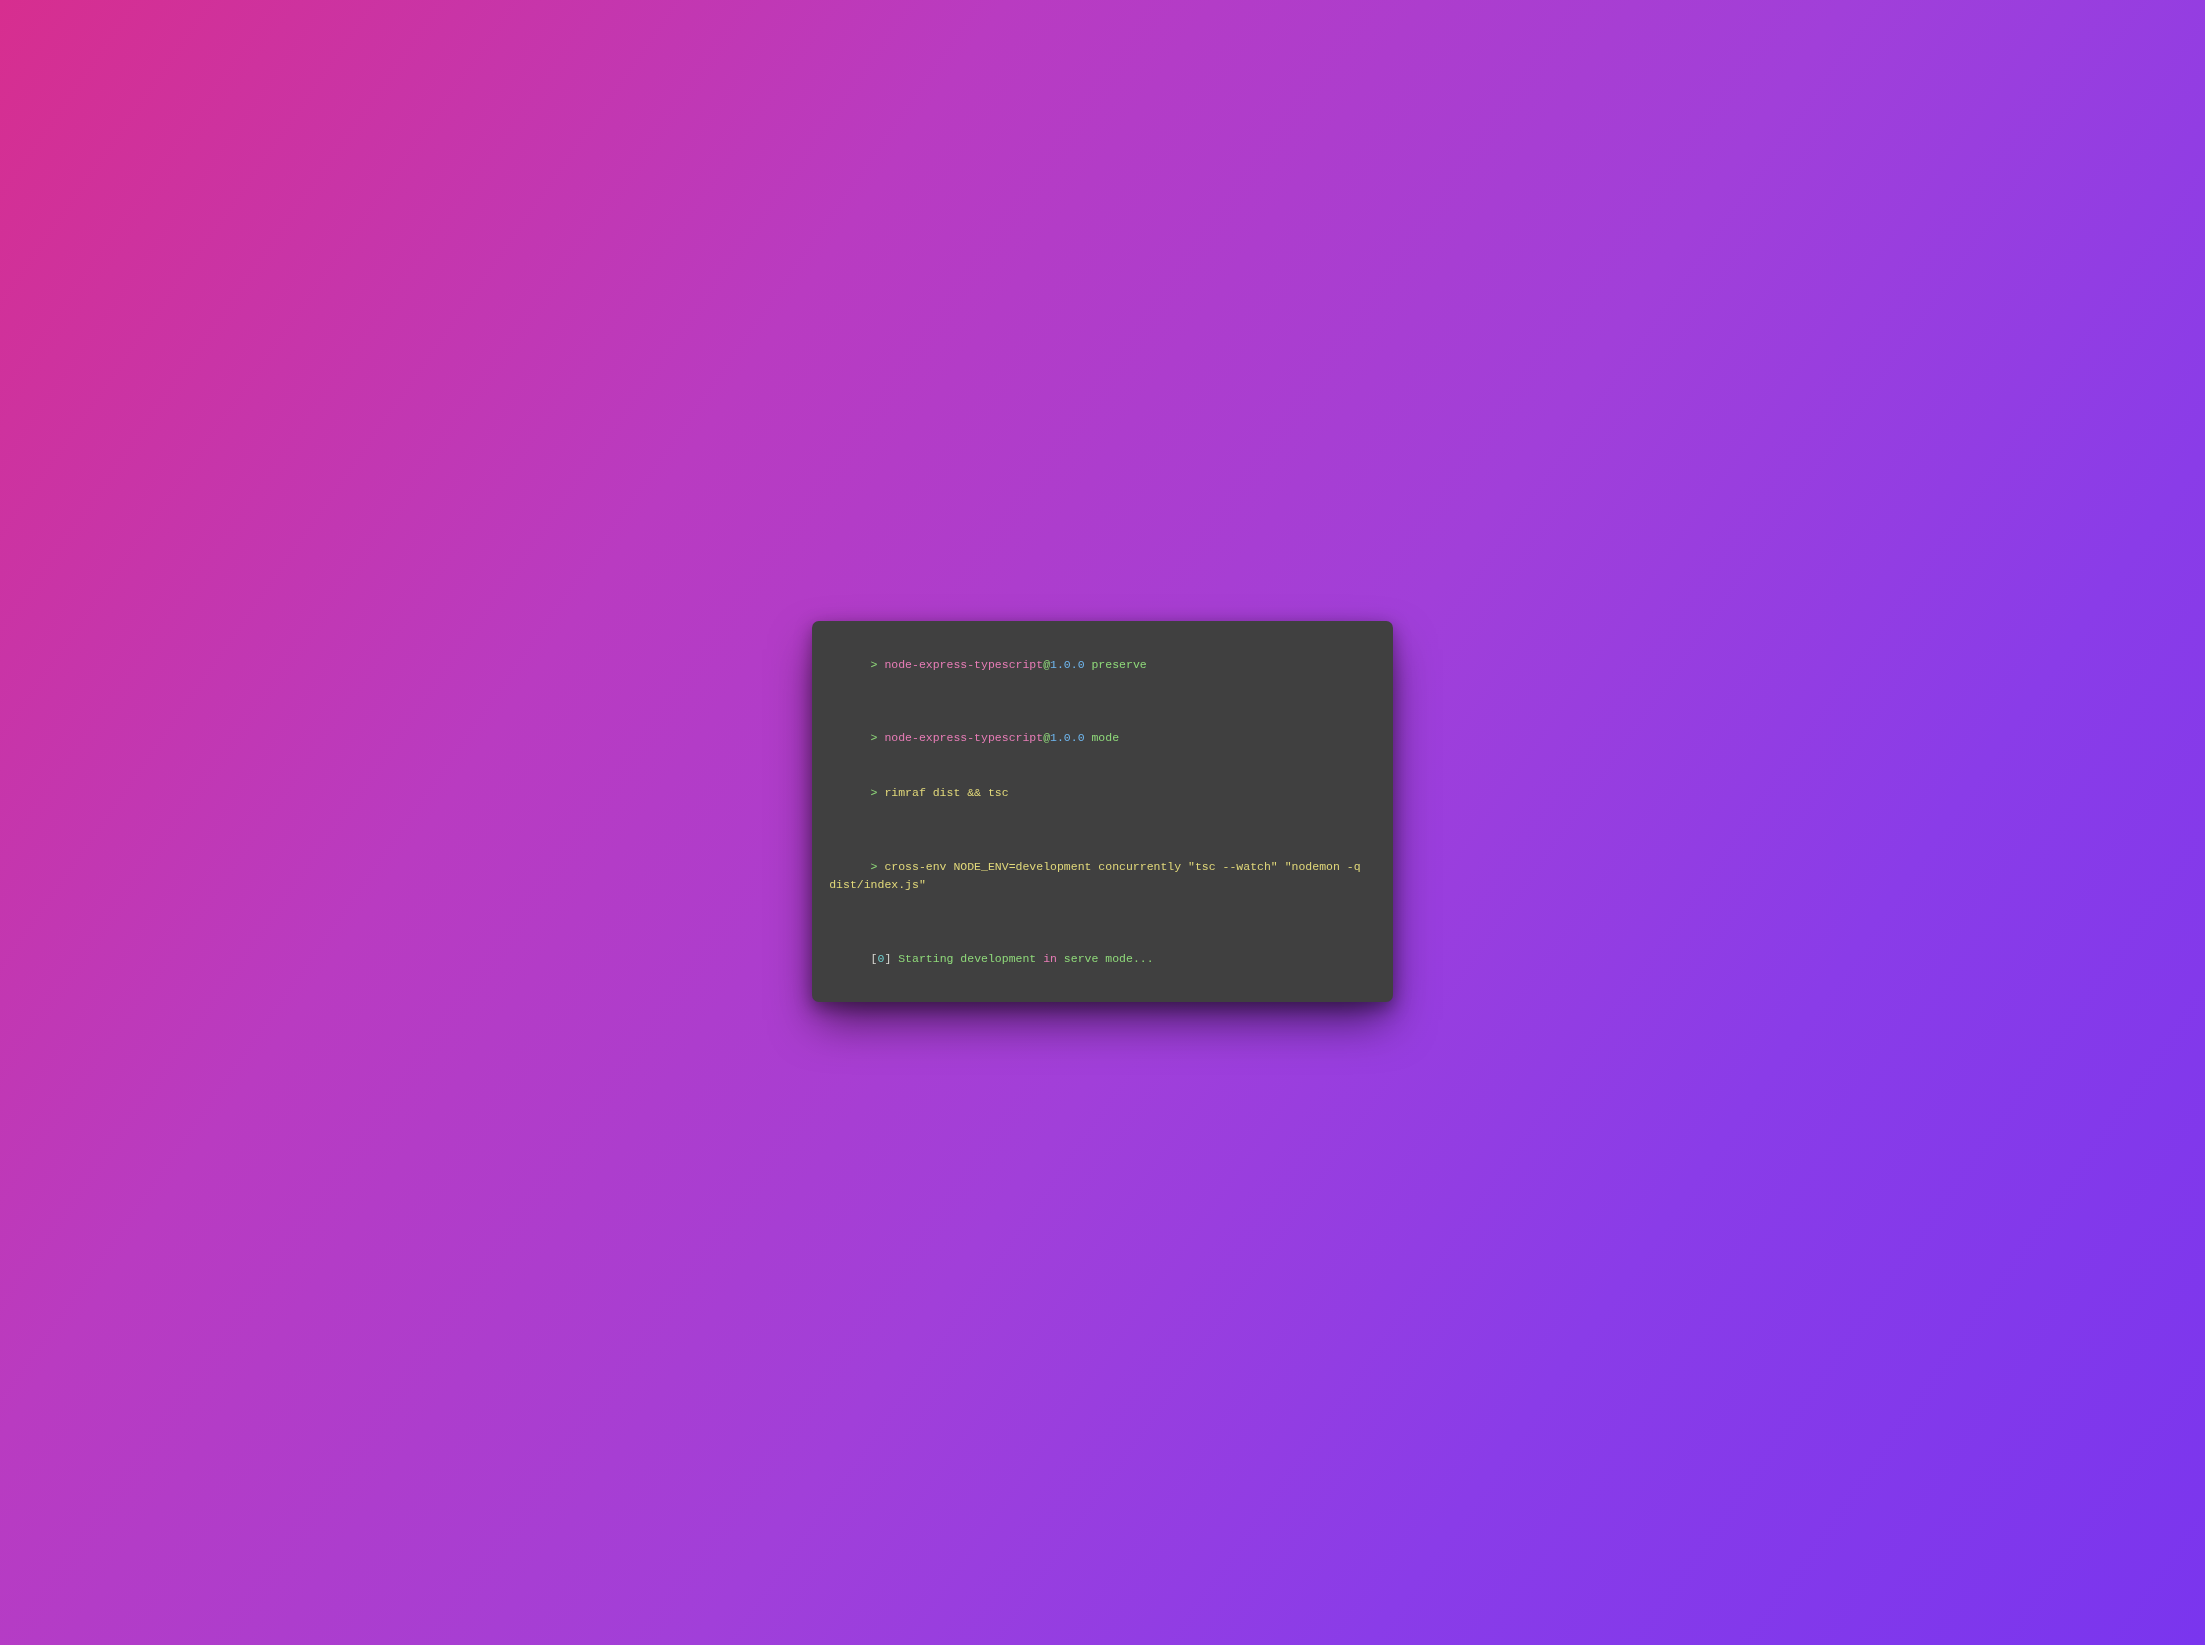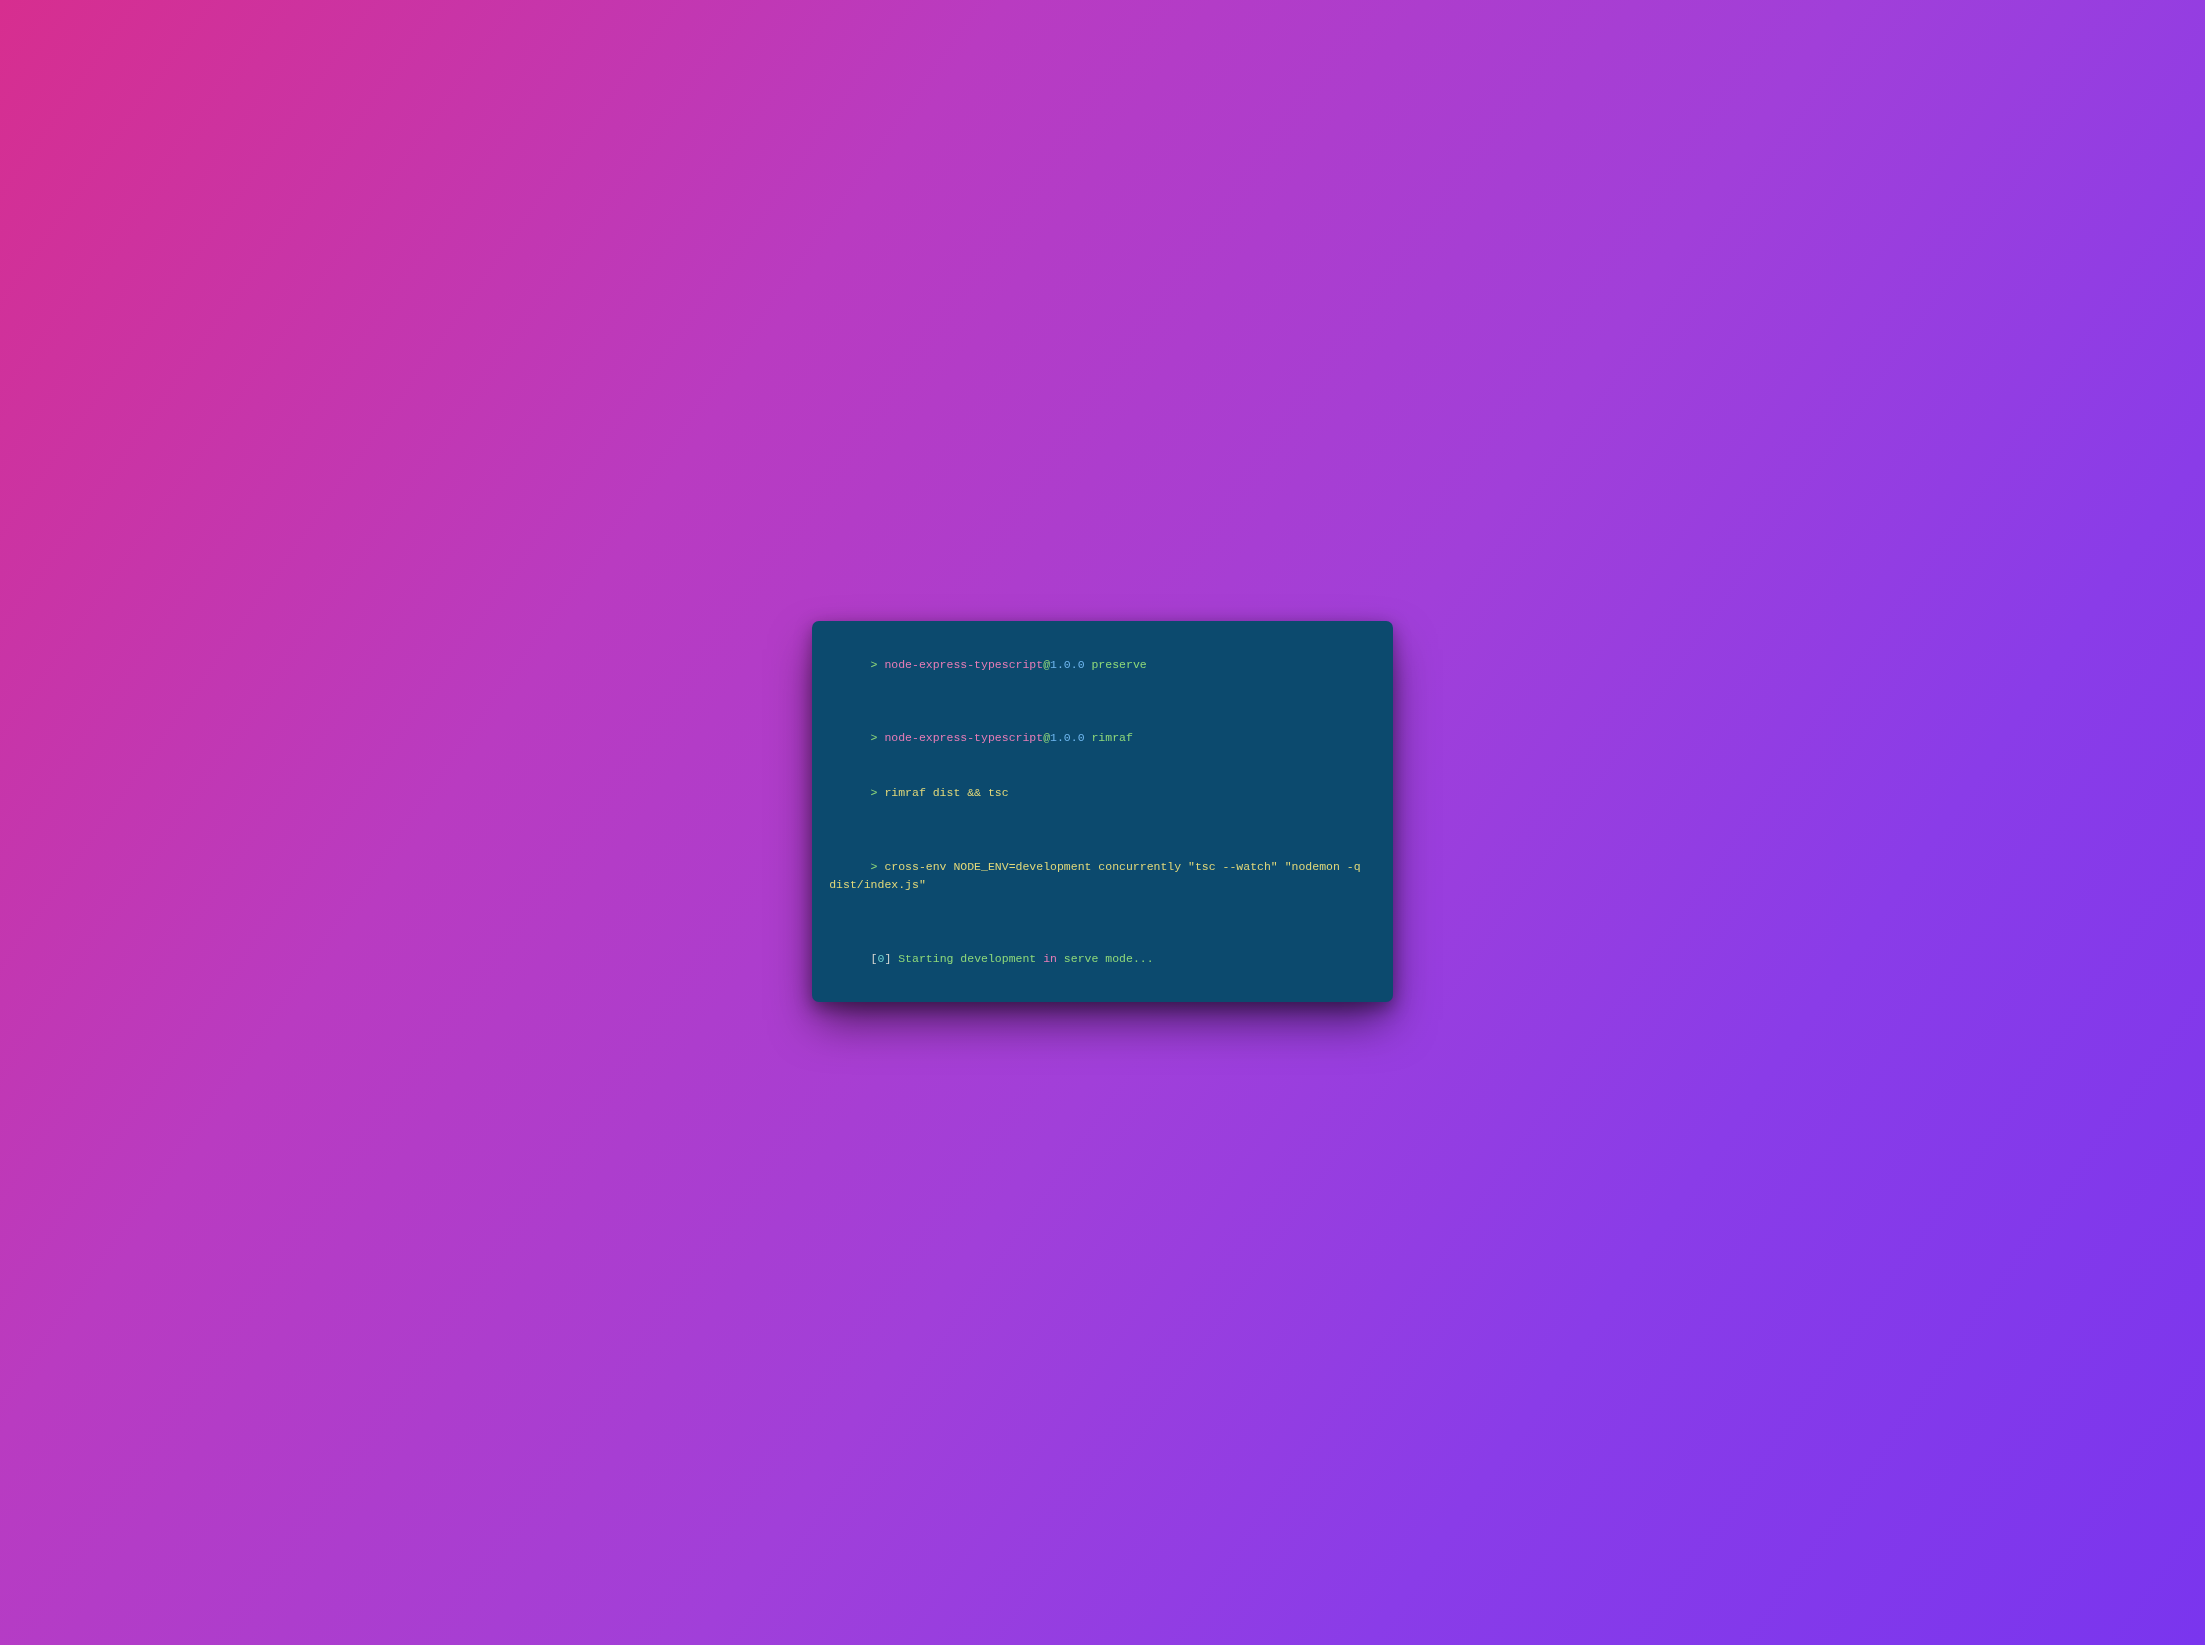--- a/index.html
+++ b/index.html
@@ -16,21 +16,21 @@
     width: 735px;
     height: 548px;
     position: relative;
     display: flex;
     align-items: center;
     justify-content: center;
   }
   .terminal {
     width: 79%;
     margin-top: -3%;
-    background: #0c4a6e;
+    background: #404040;
     border-radius: 6.9px;
     padding: 16px 9px 15px 17px;
     box-shadow: 0 23px 46px -5.7px rgba(0,0,0,0.55), 0 5.7px 17px rgba(0,0,0,0.35);
     color: #e6e6e6;
     font-size: 11.5px;
     line-height: 1.6;
   }
   .line { white-space: pre-wrap; word-break: break-word; font-family: inherit; }
   .blank { height: 1.6em; }
   .c-green  { color: #8fd97a; }
@@ -47,21 +47,21 @@
   <div class="terminal">
 
     <div class="line">
       <span class="c-green">&gt; </span><span class="c-pink">node-express-typescript</span><span class="c-green">@</span><span class="c-blue">1.0.0</span><span class="c-green"> <span>preserve</span></span>
     </div>
 
 
     <div class="blank"></div>
 
     <div class="line">
-      <span class="c-green">&gt; </span><span class="c-pink">node-express-typescript</span><span class="c-green">@</span><span class="c-blue">1.0.0</span><span class="c-green"> <span>rimraf</span></span>
+      <span class="c-green">&gt; </span><span class="c-pink">node-express-typescript</span><span class="c-green">@</span><span class="c-blue">1.0.0</span><span class="c-green"> <span>mode</span></span>
     </div>
 
     <div class="line">
       <span class="c-green">&gt; </span><span class="c-yellow">rimraf dist &amp;&amp; tsc</span>
     </div>
 
     <div class="blank"></div>
 
 
     <div class="line">

